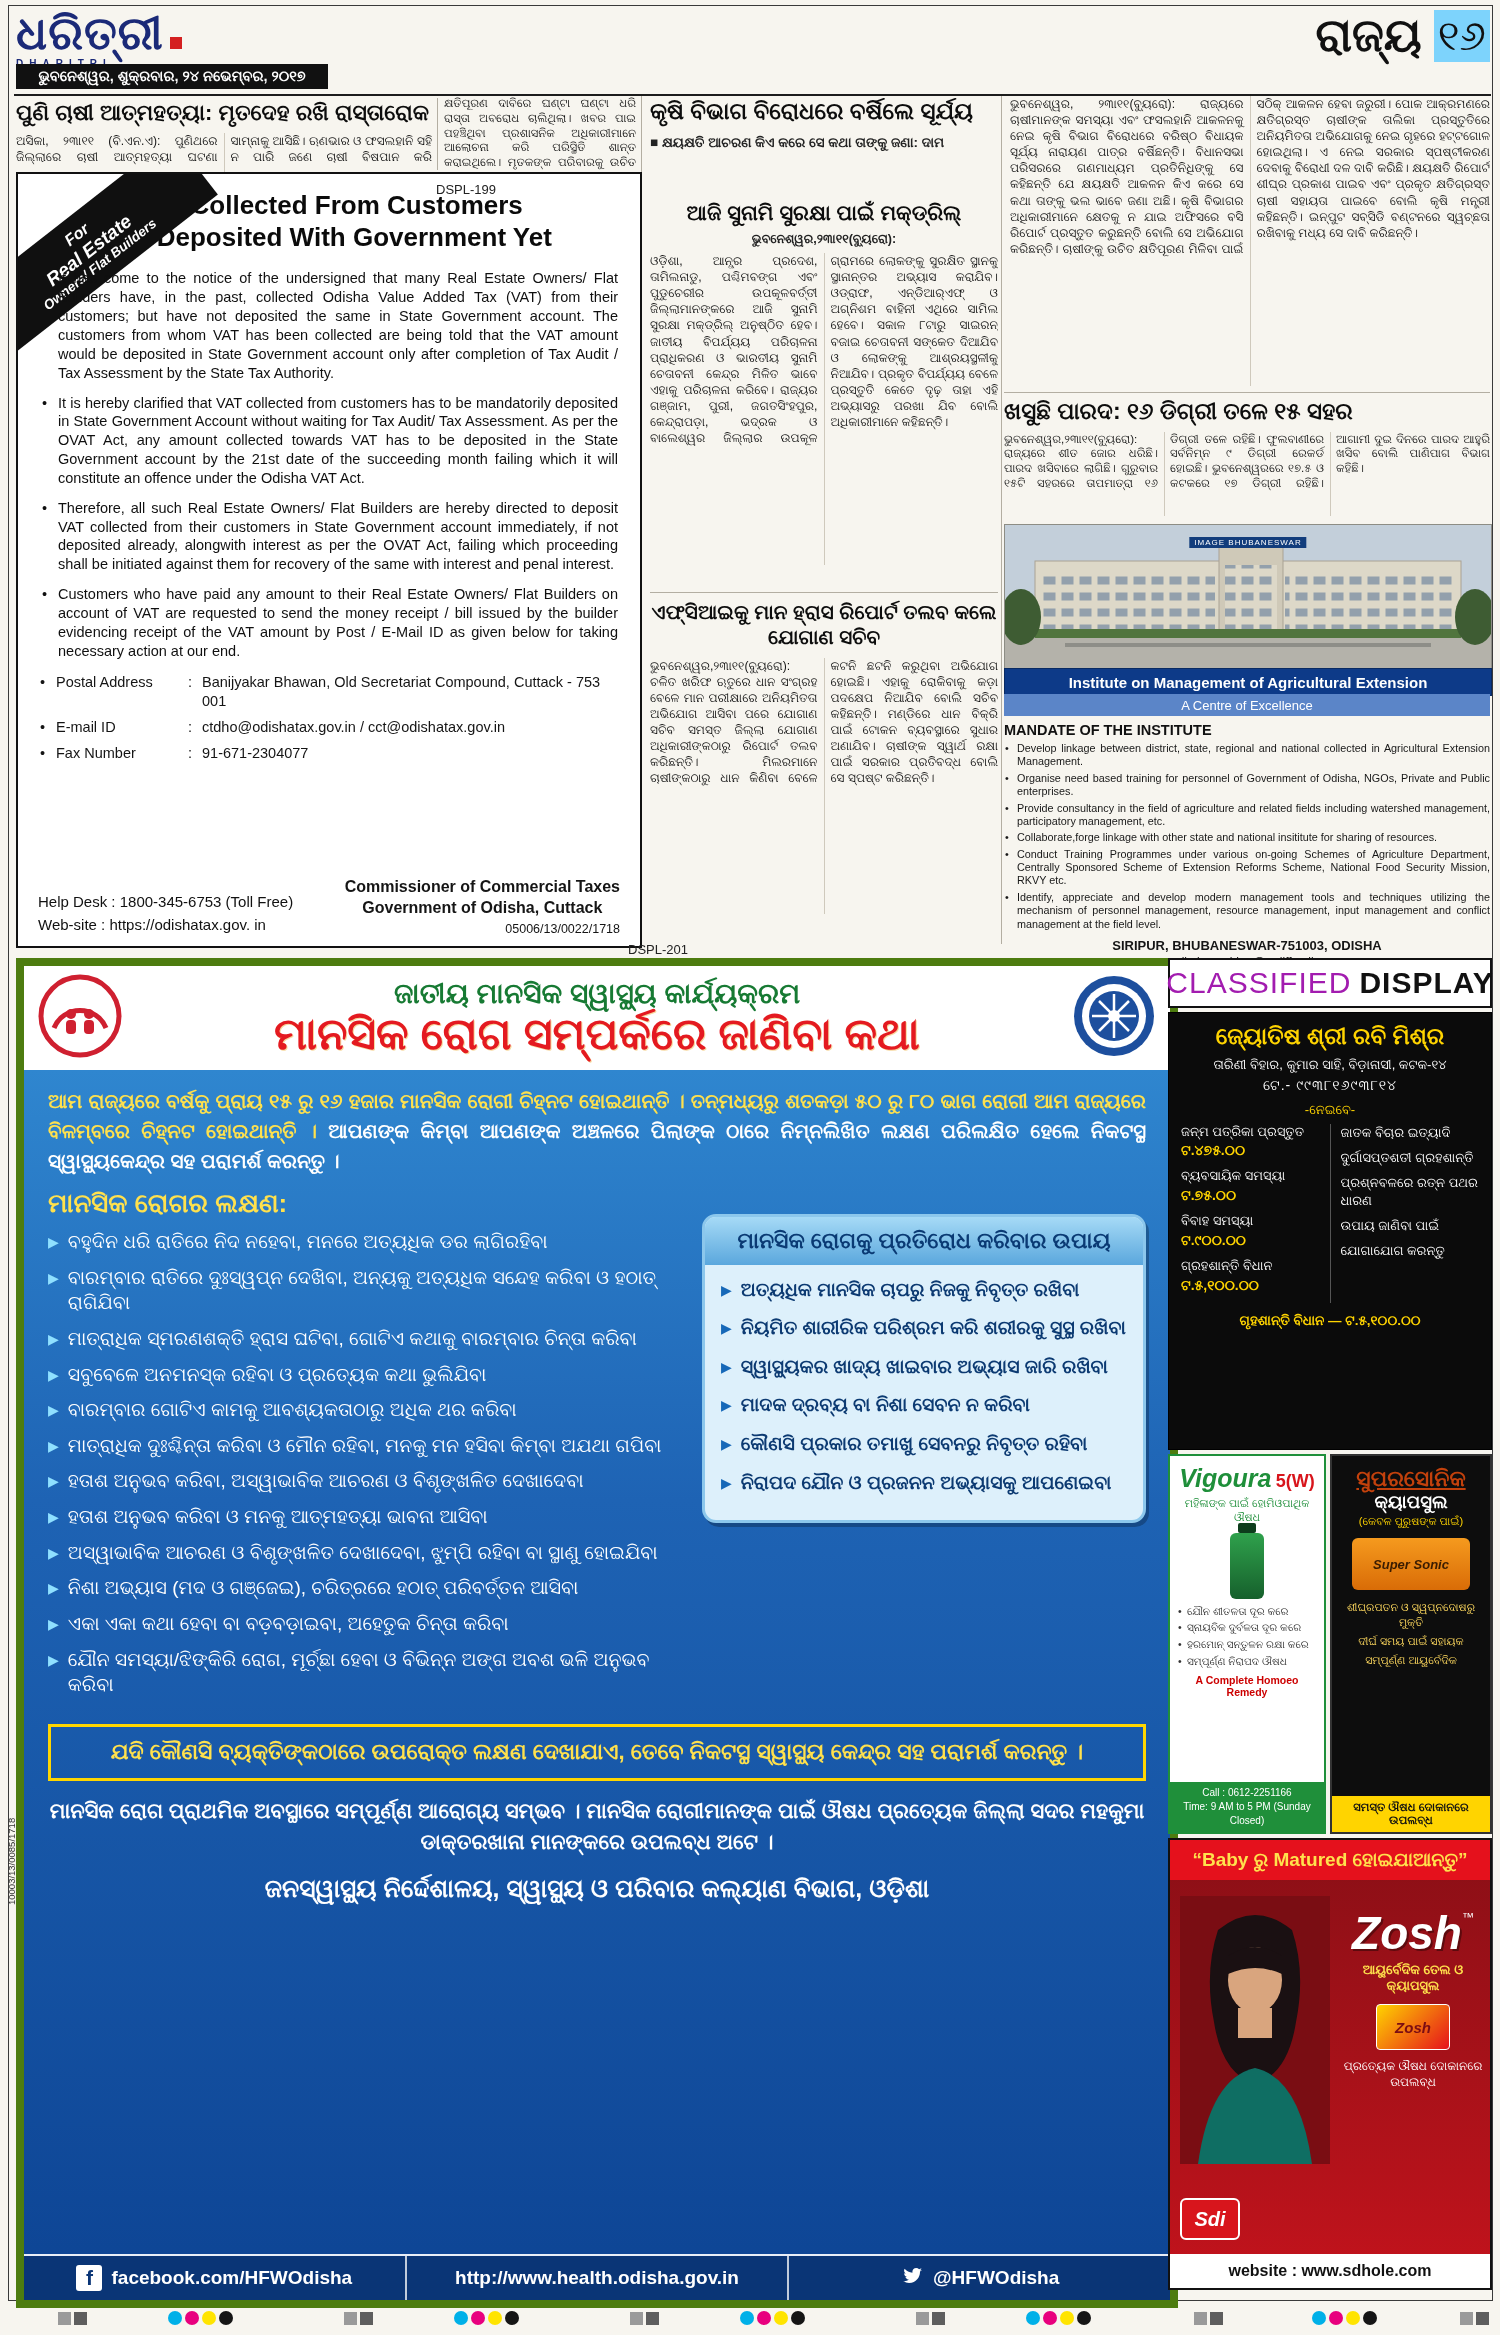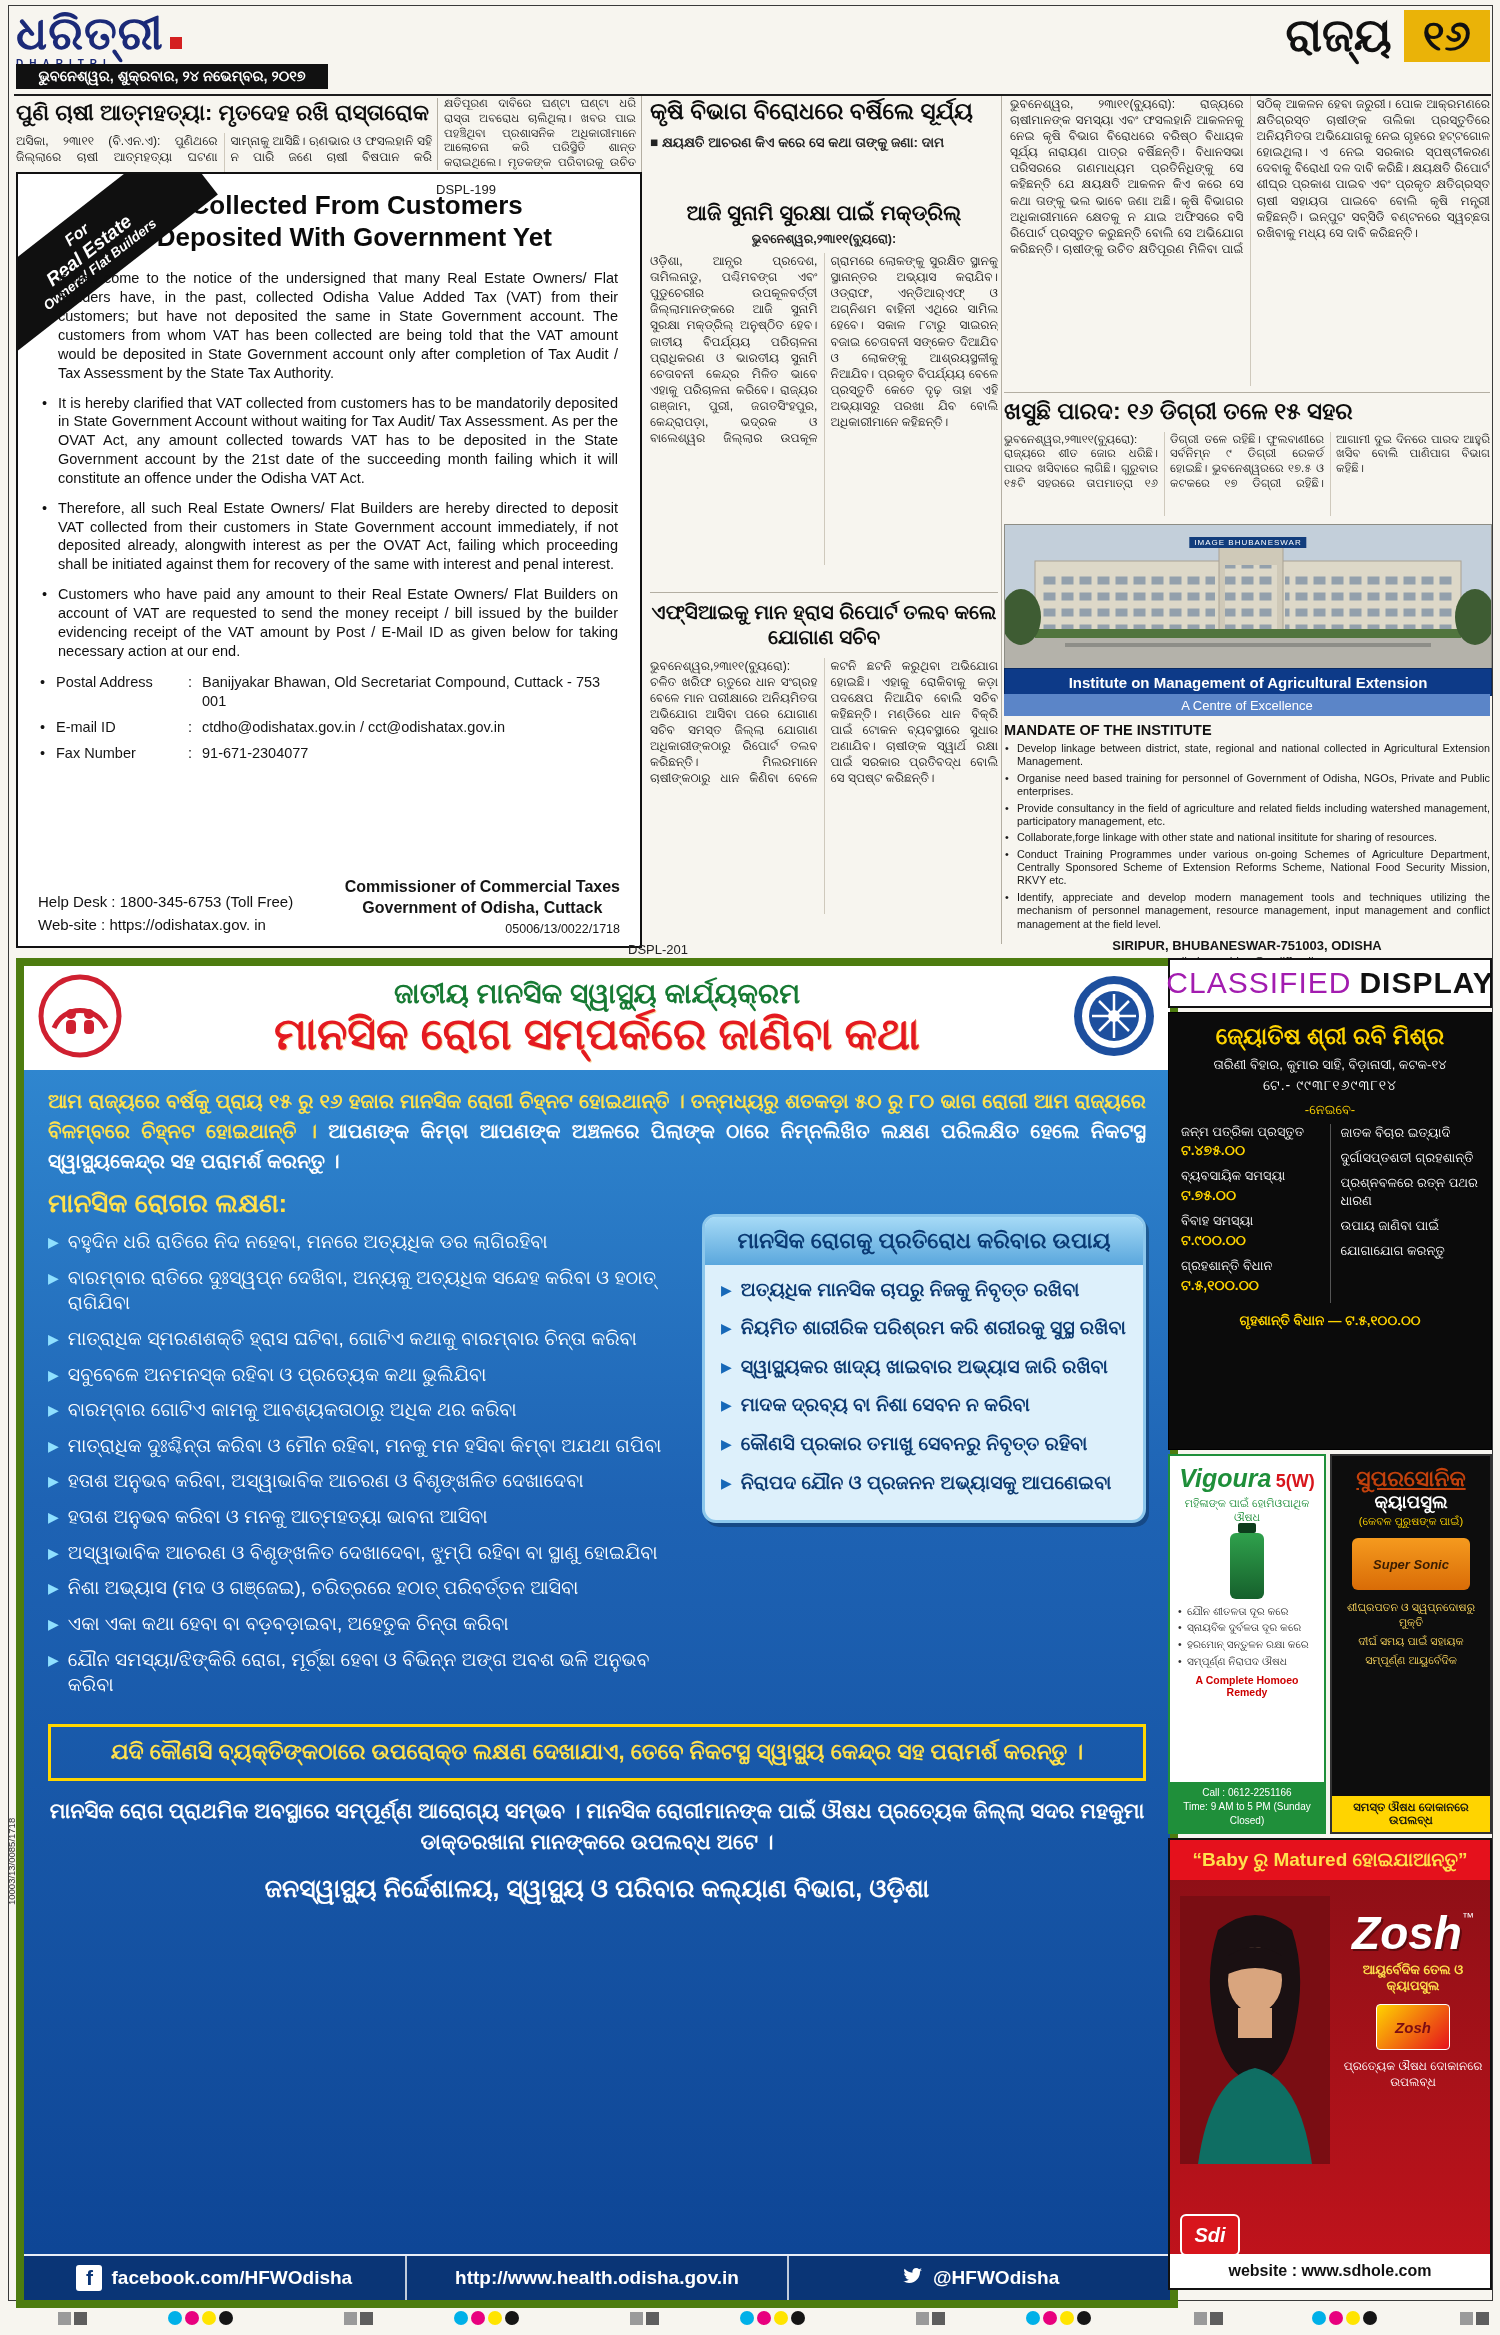--- a/index.html
+++ b/index.html
@@ -10,21 +10,21 @@
   .vrule{width:1px;background:#b3aea2;}
   .hrule{height:1px;background:#b3aea2;}
 
   
   .paper-name{font-size:46px;font-weight:800;color:#1b2a78;line-height:1;letter-spacing:1px;}
   .paper-latin{font-size:10px;letter-spacing:6px;color:#1b2a78;font-weight:700;margin-top:2px;}
   .red-accent{width:12px;height:12px;background:#d42020;display:inline-block;margin-left:6px;}
   .date-bar{background:#111;color:#fff;font-size:14.5px;font-weight:600;display:flex;align-items:center;justify-content:center;}
   .section-head{display:flex;align-items:center;justify-content:flex-end;gap:12px;}
   .section-label{font-size:46px;font-weight:800;color:#111;}
-  .page-chip{background:#eab308;padding:2px 19px;font-size:42px;font-weight:700;color:#111;}
+  .page-chip{background:#7dd3fc;padding:2px 4px;font-size:42px;font-weight:400;color:#111;}
   .header-rule{height:2px;background:#1c1c1c;}
 
   
   .headline1{font-size:22px;font-weight:800;line-height:1.16;color:#0d0d0d;}
   .headline2{font-size:23px;font-weight:800;line-height:1.2;color:#0d0d0d;}
   .headline-c{font-size:21px;font-weight:800;line-height:1.24;color:#0d0d0d;text-align:center;}
   .subhead{font-size:13.5px;font-weight:700;line-height:1.3;color:#222;}
   .dateline{font-size:12.5px;font-weight:700;text-align:center;color:#222;}
   .odia-body{font-size:12.2px;line-height:1.32;text-align:justify;color:#161616;}
   .cols2{columns:2;column-gap:13px;column-rule:1px solid #cfc9bc;}
@@ -144,21 +144,21 @@
   .sonic-points li{font-size:11px;color:#ffd95e;line-height:1.35;margin-bottom:4px;}
   .sonic-bar{position:absolute;left:0;right:0;bottom:0;background:#ffd400;color:#111;font-size:11.5px;font-weight:700;padding:5px 2px;}
   .zosh{background:linear-gradient(180deg,#8a0f16,#c3131c);border:2px solid #111;box-sizing:border-box;overflow:hidden;}
   .zosh-head{background:#e5111c;color:#ffe14d;font-size:19px;font-weight:800;text-align:center;padding:8px 6px;line-height:1.25;}
   .zosh-brand{font-size:46px;font-weight:900;font-style:italic;color:#fff;text-shadow:2px 2px 0 #5e0a0e;line-height:1;}
   .zosh-tm{font-size:12px;vertical-align:top;color:#fff;}
   .zosh-sub{font-size:13px;color:#ffe14d;font-weight:700;margin-top:6px;}
   .zosh-line{font-size:12px;color:#fff;margin-top:8px;line-height:1.35;}
   .zosh-packet{width:72px;height:44px;background:linear-gradient(135deg,#ffd400,#e5111c);border:1.5px solid #fff;border-radius:4px;
                margin-top:10px;display:flex;align-items:center;justify-content:center;color:#7a0d13;font-weight:900;font-style:italic;font-size:15px;}
-  .sdi{position:absolute;left:10px;bottom:32px;width:56px;height:38px;background:#d8151c;border:2px solid #fff;border-radius:6px;
+  .sdi{position:absolute;left:10px;bottom:48px;width:56px;height:38px;background:#d8151c;border:2px solid #fff;border-radius:6px;
        color:#fff;font-size:20px;font-weight:900;font-style:italic;display:flex;align-items:center;justify-content:center;}
   .zosh-web{position:absolute;left:0;right:0;bottom:0;height:34px;background:#fff;color:#111;font-size:16px;font-weight:800;
             display:flex;align-items:center;justify-content:center;}
 
   
   .rm-sq{position:absolute;top:6px;width:13px;height:13px;}
   .rm-dot{position:absolute;top:5px;width:14px;height:14px;border-radius:50%;}
 </style>
 </head>
 <body>

